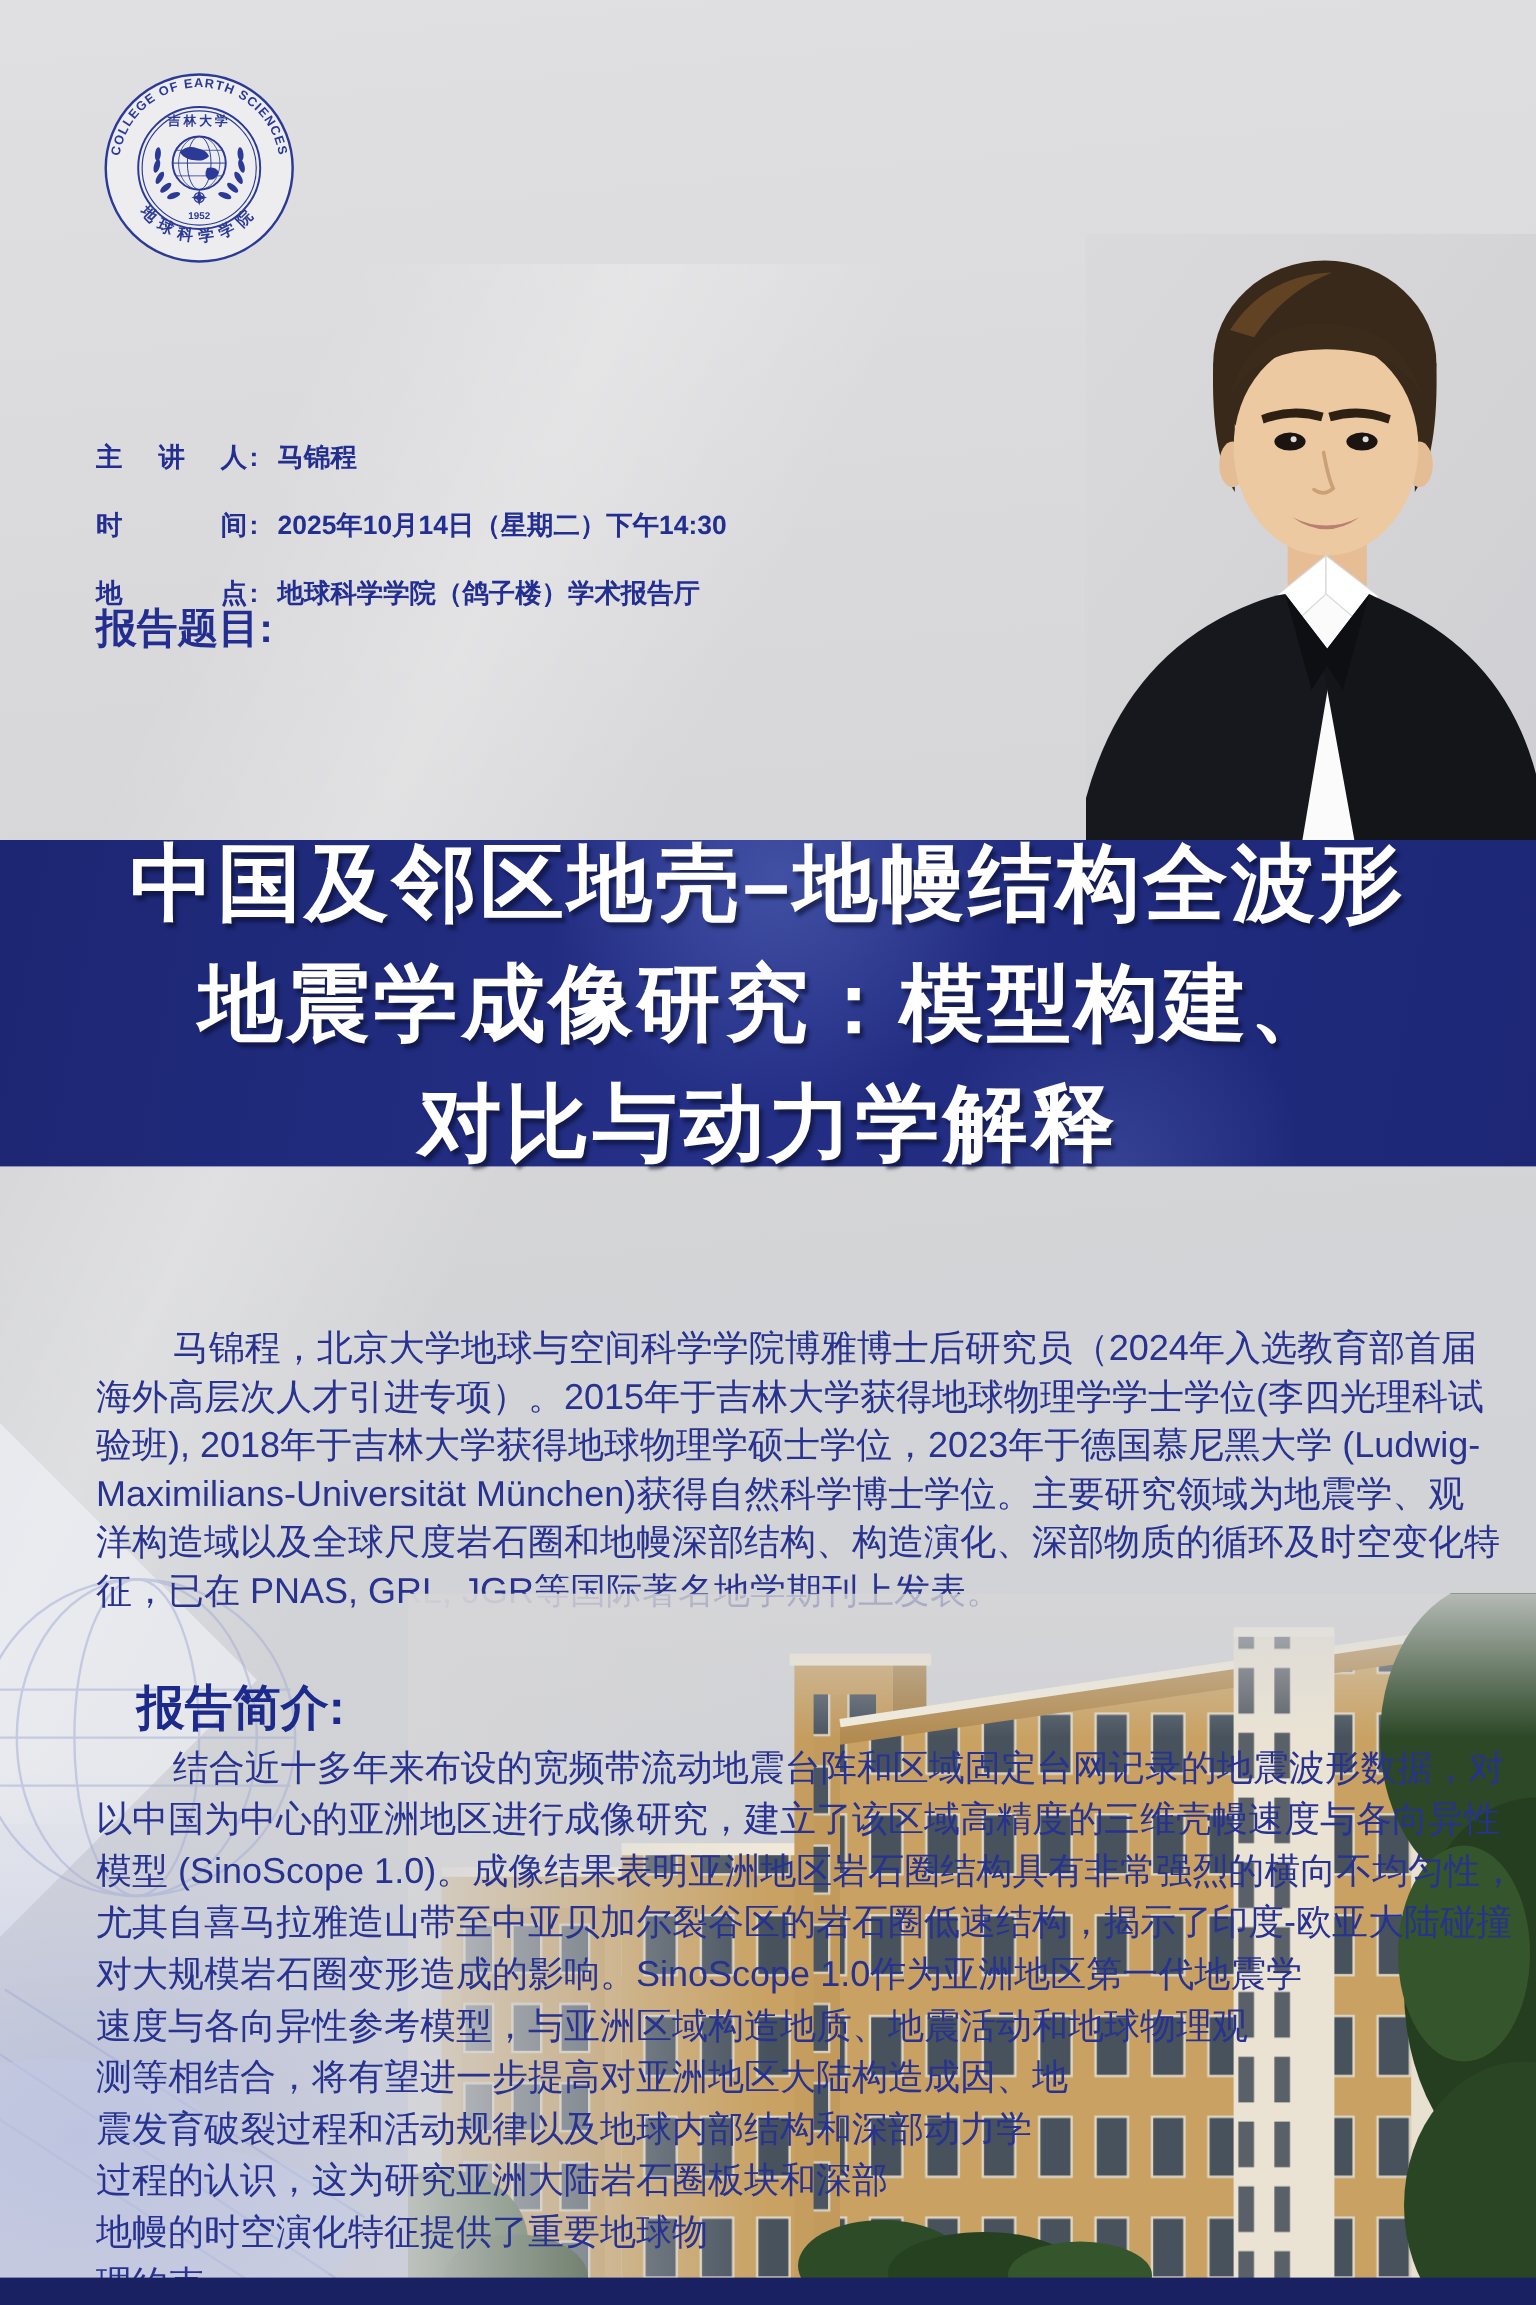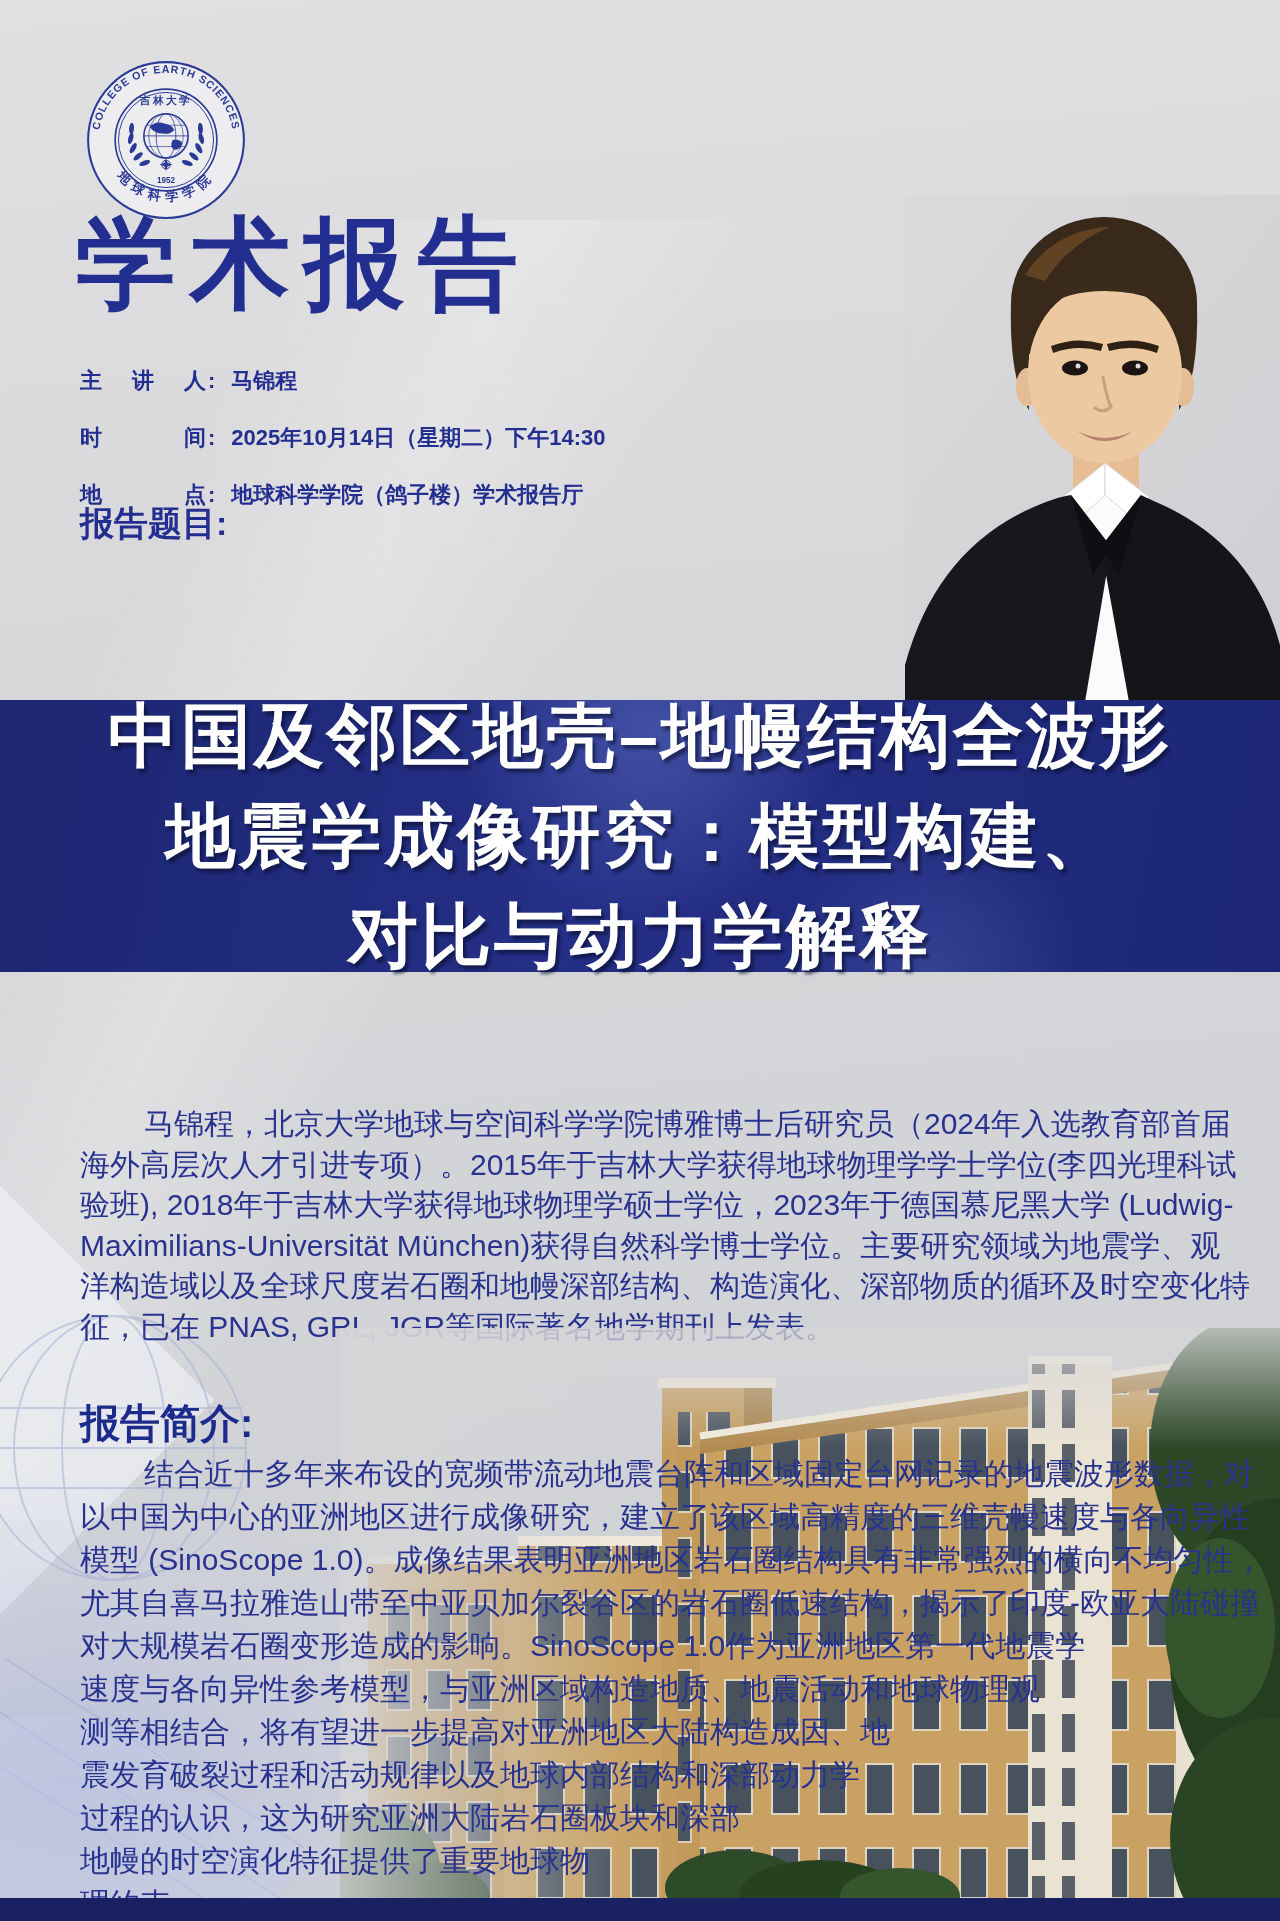--- a/index.html
+++ b/index.html
@@ -26,21 +26,21 @@
     background:
       radial-gradient(circle 280px at 650px 30px, rgba(115,135,215,.38), transparent 70%),
       radial-gradient(circle 220px at 930px 270px, rgba(105,125,205,.28), transparent 70%),
       linear-gradient(100deg,#1c2672 0%,#242f86 45%,#1d2776 100%);}
   .banner-line{font-size:70px;font-weight:900;color:#ffffff;letter-spacing:3px;line-height:100px;
     text-shadow:3px 4px 3px rgba(8,12,40,.55);white-space:nowrap;}
   .section-heading{position:absolute;left:80px;font-size:40px;font-weight:900;color:#1c2a8c;}
   .bio-heading{top:1050px;}
   .para{position:absolute;left:80px;width:1155px;color:#28328f;font-weight:500;}
   .bio-lines{top:1104px;font-size:30px;line-height:40.5px;}
-  .abstract-heading{top:1396px;}
+  .abstract-heading{top:1396px;margin-left:34px;}
   .abstract-lines{top:1452px;font-size:30px;line-height:43px;z-index:2;}
   .para > div:first-child{text-indent:64px;}
   .para > div{white-space:nowrap;}
   .building{position:absolute;left:340px;top:1328px;width:940px;height:572px;z-index:1;}
   .globe-deco{position:absolute;left:-36px;top:1258px;width:340px;height:660px;z-index:0;}
   .bottom-bar{position:absolute;left:0;top:1898px;width:1280px;height:23px;background:#1a2163;z-index:4;}
 </style>
 </head>
 <body>
 
@@ -106,21 +106,20 @@
       <ellipse cx="142" cy="86" rx="7" ry="3" transform="rotate(85 142 86)"></ellipse>
       <ellipse cx="126" cy="128" rx="7" ry="3" transform="rotate(20 126 128)"></ellipse>
     </g>
     <g>
       <circle cx="100" cy="130" r="5" fill="none" stroke="#2b3a96" stroke-width="1.2"></circle>
       <path d="M100,122 L102,128 L108,130 L102,132 L100,138 L98,132 L92,130 L98,128 Z" fill="#2b3a96"></path>
     </g>
     <text x="100" y="152" font-size="10" font-weight="bold" fill="#2b3a96" text-anchor="middle">1952</text>
   </svg>
 
-  <div class="page-title">学术报告</div>
 
   <div class="info">
       <div class="info-row">
       <span class="info-label">主讲人</span>
         <span class="info-sep">:</span>
         <span class="info-value">马锦程</span>
     </div>
       <div class="info-row">
       <span class="info-label">时间</span>
         <span class="info-sep">:</span>

